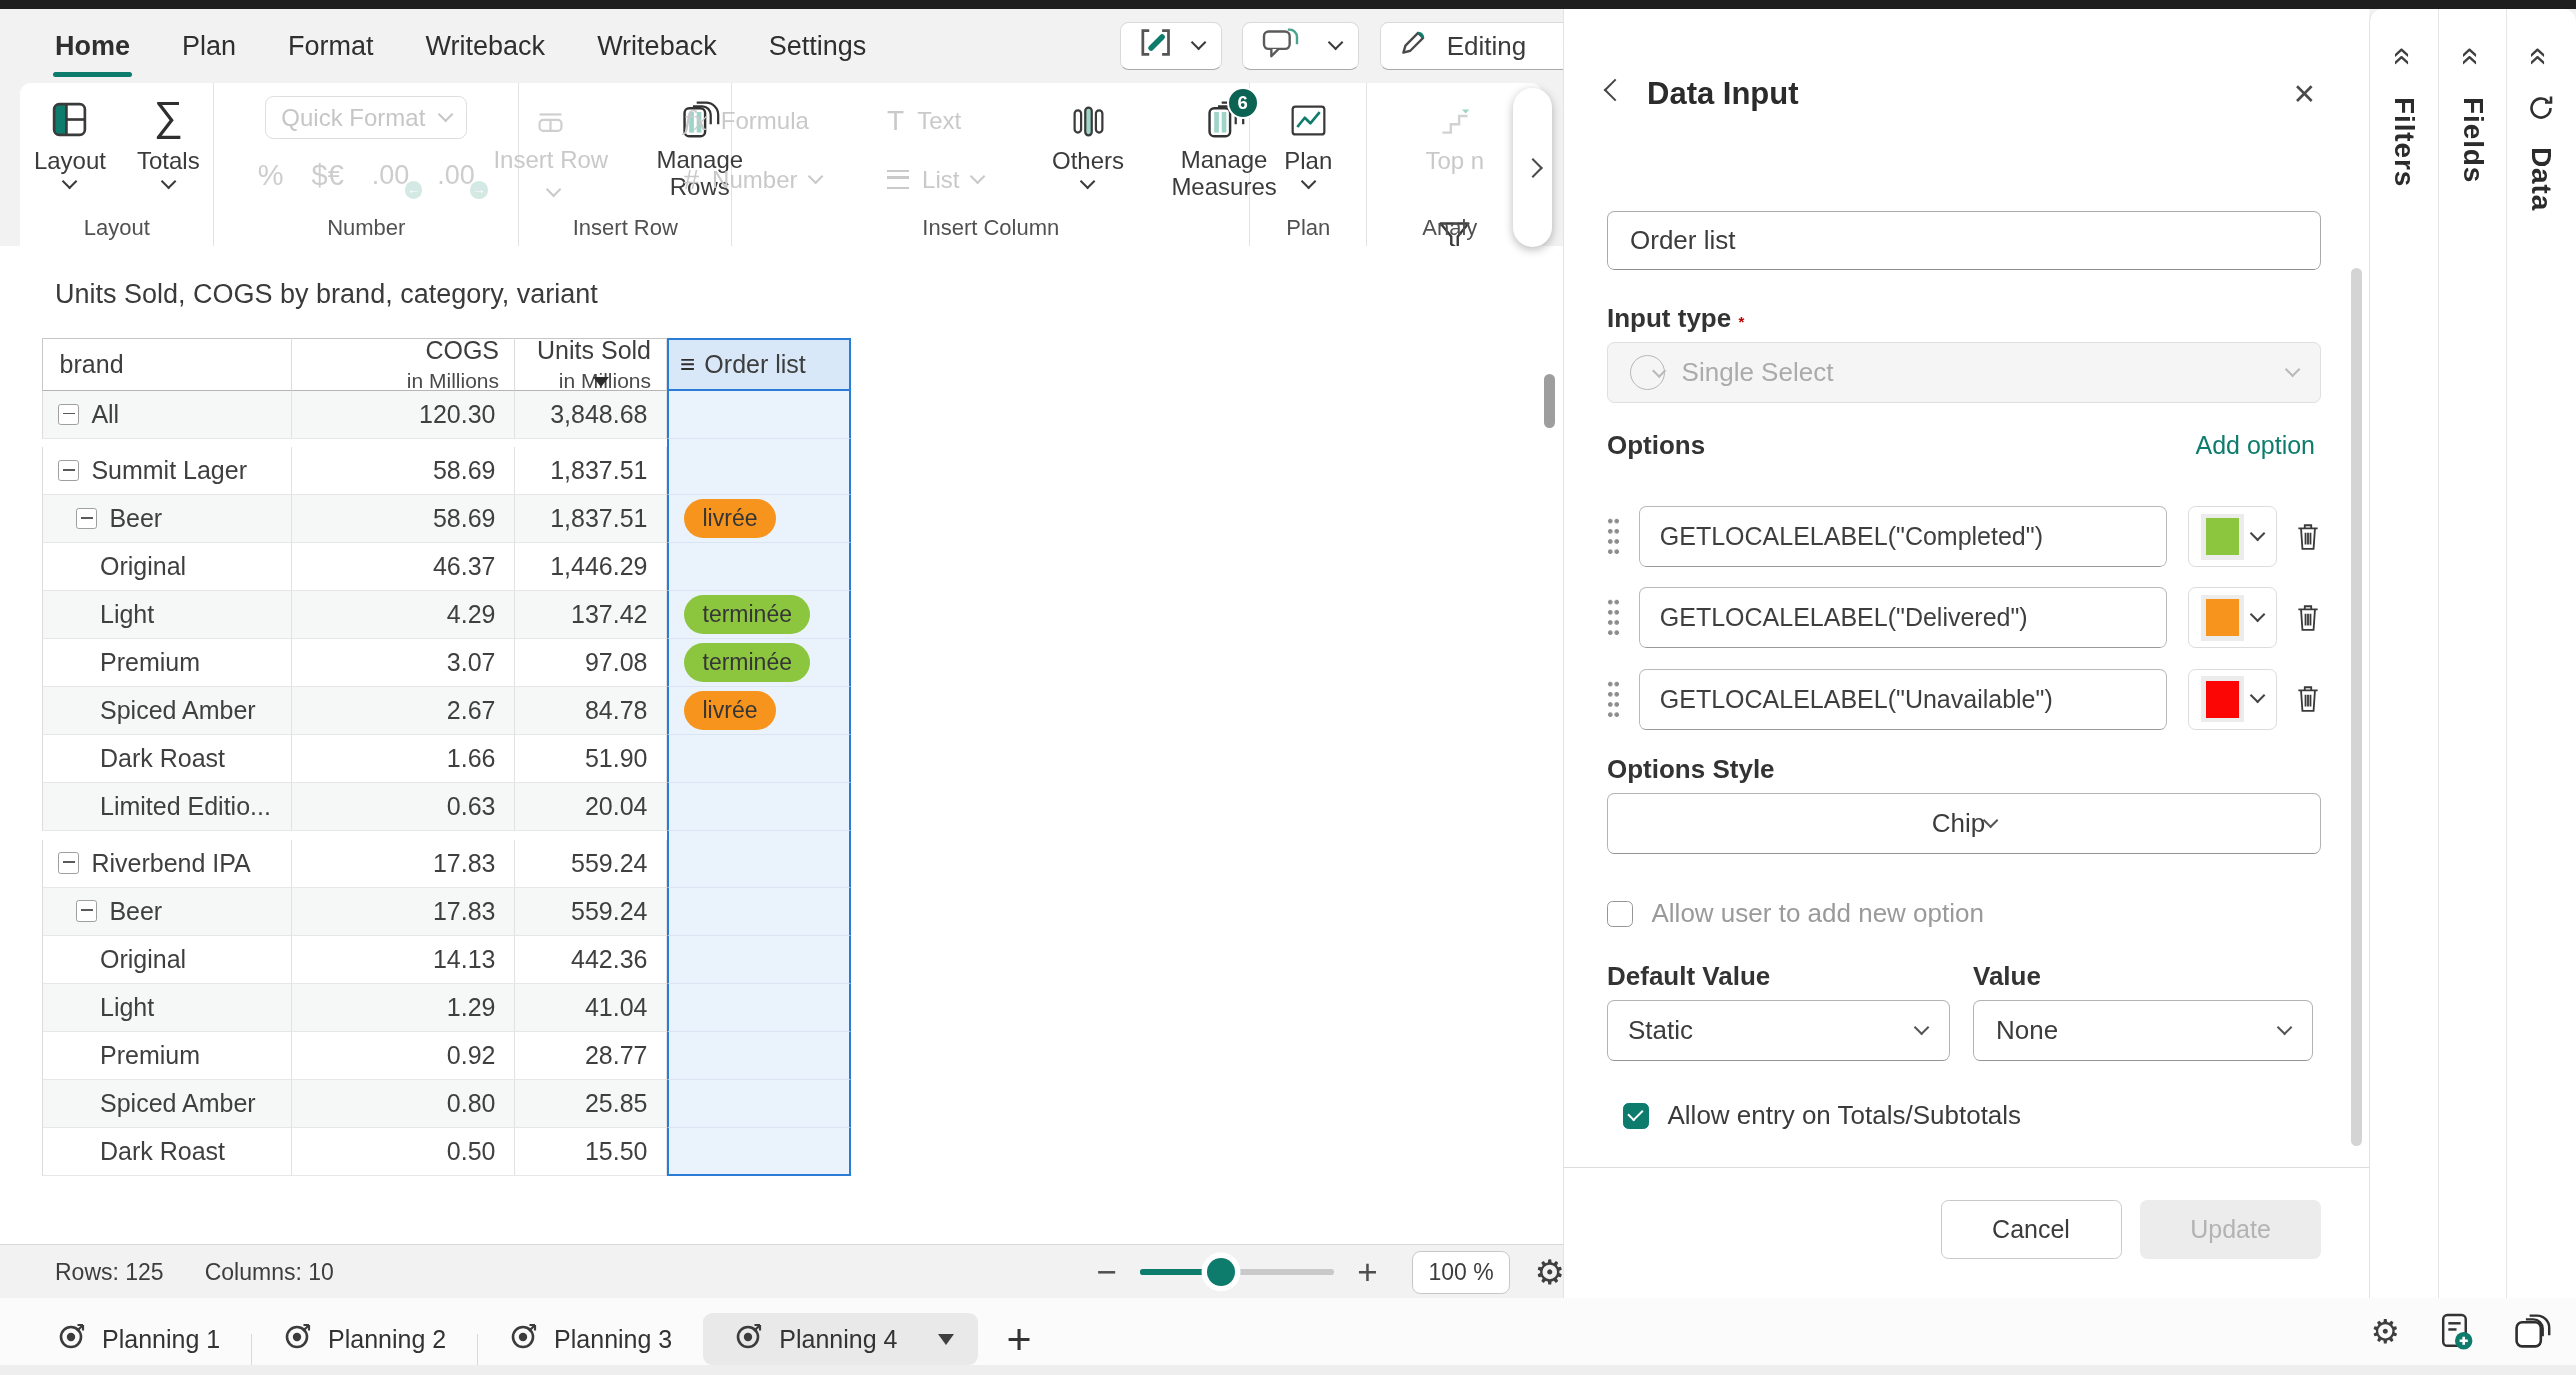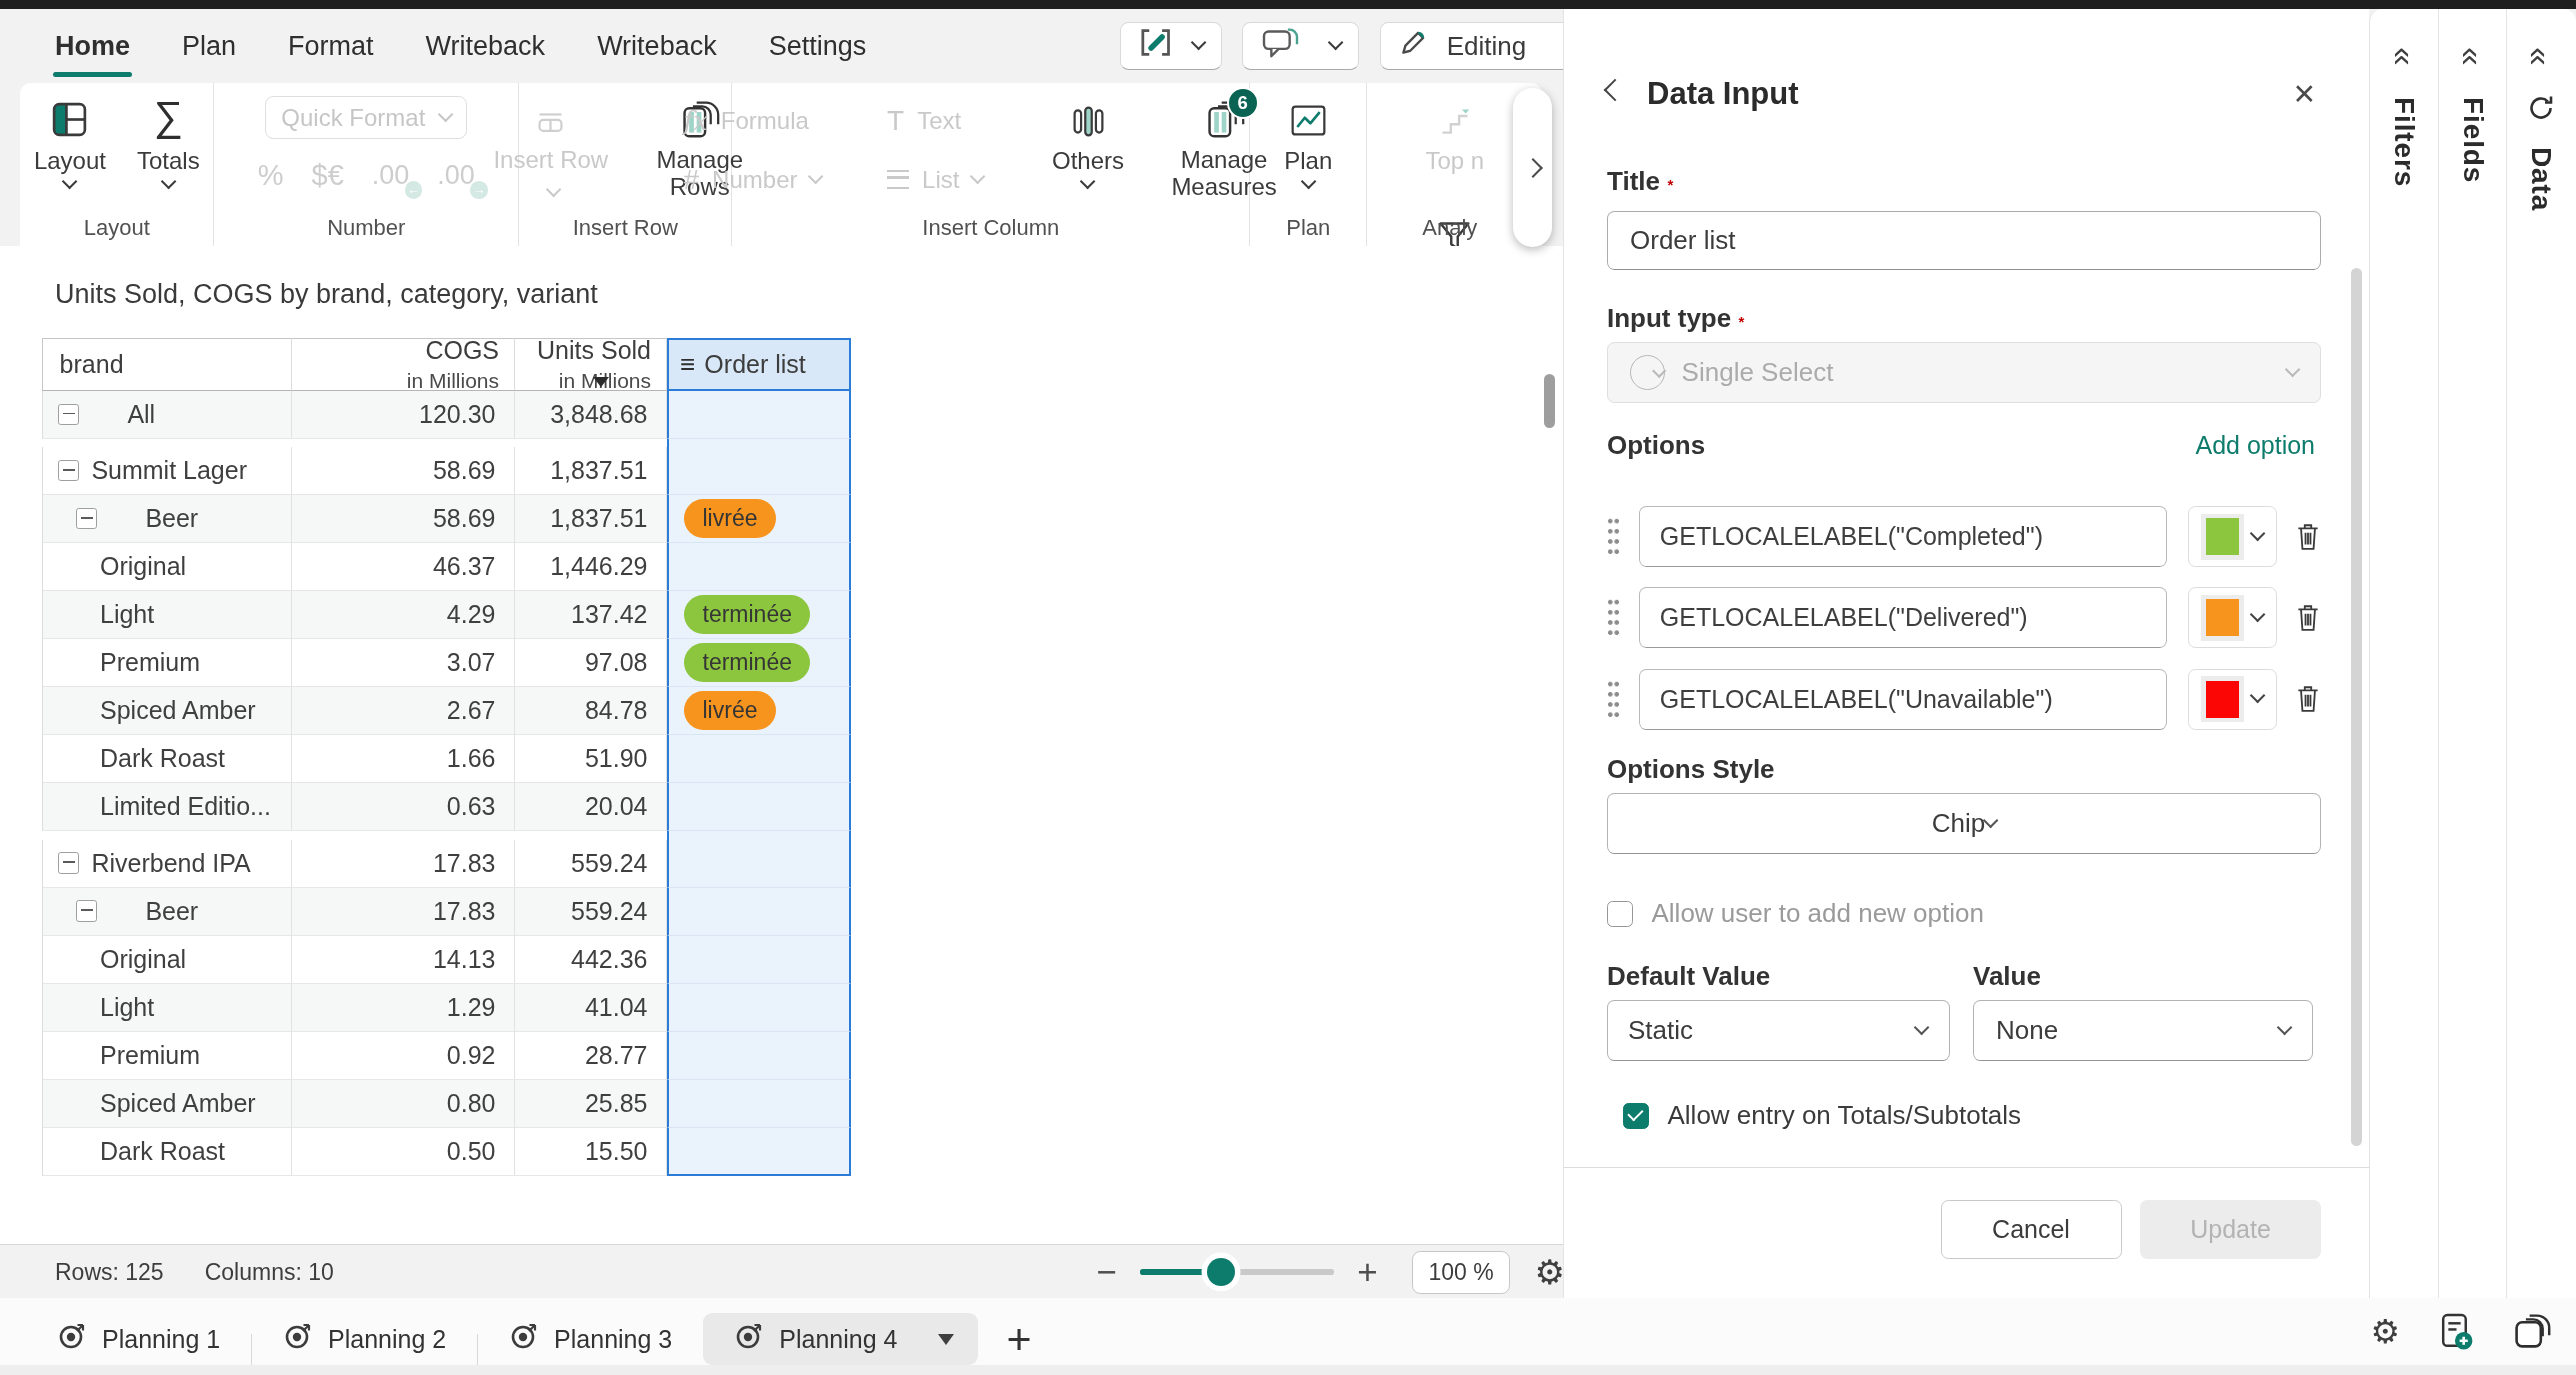--- a/index.html
+++ b/index.html
@@ -48,21 +48,21 @@
   .hc:first-child{border-left:0.9px solid #c6c6c6;}
   .hc.brand{padding-left:16.6px;}
   .hc.numh{flex-direction:column;align-items:flex-end;justify-content:center;padding-right:15px;position:relative;}
   .hc .line2{font-size:21px;color:#4a4a4a;margin-top:4.6px;}
   .sort{position:absolute;bottom:2.8px;right:57px;width:0;height:0;border-left:8.3px solid transparent;border-right:8.3px solid transparent;border-top:10.2px solid #2b2b2b;}
   .hc.sel{background:var(--selection_header_bg);border:2.3px solid var(--selection_border);padding-left:11px;gap:9.2px;}
   .hamb{font-size:26px;color:#2f2f2f;}
   .t-row{display:flex;height:48px;}
   .bc{box-sizing:border-box;background:#fff;border-right:0.9px solid #e2e2e2;border-bottom:0.9px solid #e7e7e7;display:flex;align-items:center;font-size:25px;color:#3f3f3f;}
   .bc:first-child{border-left:0.9px solid #dcdcdc;}
-  .t-row.shade .bc{background:#f6f7f7;gap:36px;}
+  .t-row.shade .bc{background:#f6f7f7;}
   .bc.num{justify-content:flex-end;padding-right:18.5px;}
   .bc.lvl0{padding-left:15px;} .bc.lvl1{padding-left:33px;} .bc.lvl2{padding-left:57px;}
   .exp{width:19.4px;height:19.4px;border:1.4px solid #9f9f9f;border-radius:2.8px;margin-right:12px;position:relative;flex:none;background:#fff;}
   .exp::after{content:"";position:absolute;left:3.7px;right:3.7px;top:7.9px;height:1.8px;background:#5a5a5a;}
   .bc.order-cell{background:var(--selection_cell_bg) !important;border-left:2.3px solid var(--selection_border);border-right:2.3px solid var(--selection_border);border-bottom:0.9px solid #d9e5f3;padding-left:15px;}
   .bc.order-cell.last{border-bottom:2.3px solid var(--selection_border);}
   .t-gap{display:flex;height:8.3px;}
   .gc{box-sizing:border-box;background:#fff;}
   .gc.order-gap{background:var(--selection_cell_bg);border-left:2.3px solid var(--selection_border);border-right:2.3px solid var(--selection_border);}
   .chip{height:39px;border-radius:19.4px;padding:0 18.5px;display:inline-flex;align-items:center;font-size:23px;color:#353535;}
@@ -592,21 +592,20 @@
   </div>
   <div class="bottom-strip"></div>
 
   <div class="panel">
     <div class="pc p-head">
       <span class="chv back"></span>
       <span class="p-title">Data Input</span>
       <button class="p-close">×</button>
     </div>
 
-    <div class="pc" style="top:157px;"><span class="flabel">Title</span><span class="req">*</span></div>
     <input class="pc tinput" value="Order list" style="">
 
     <div class="pc" style="top:294px;"><span class="flabel">Input type</span><span class="req">*</span></div>
     <div class="pc dd disabled" style="top:333px;">
       <span class="cchev">
           <span class="chv"></span>
         </span>
       <span>Single Select</span>
       <span class="chv sm"></span>
     </div>

